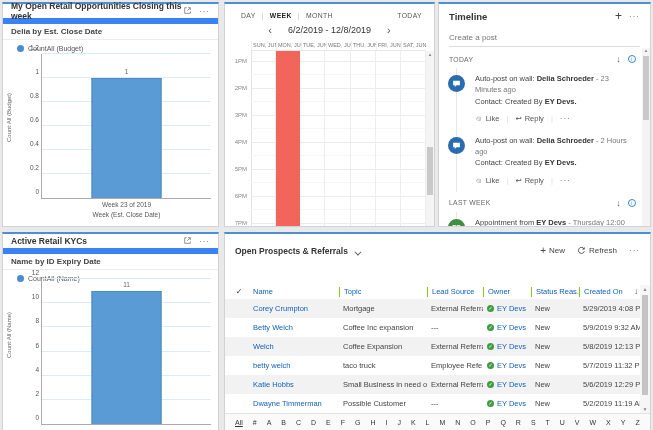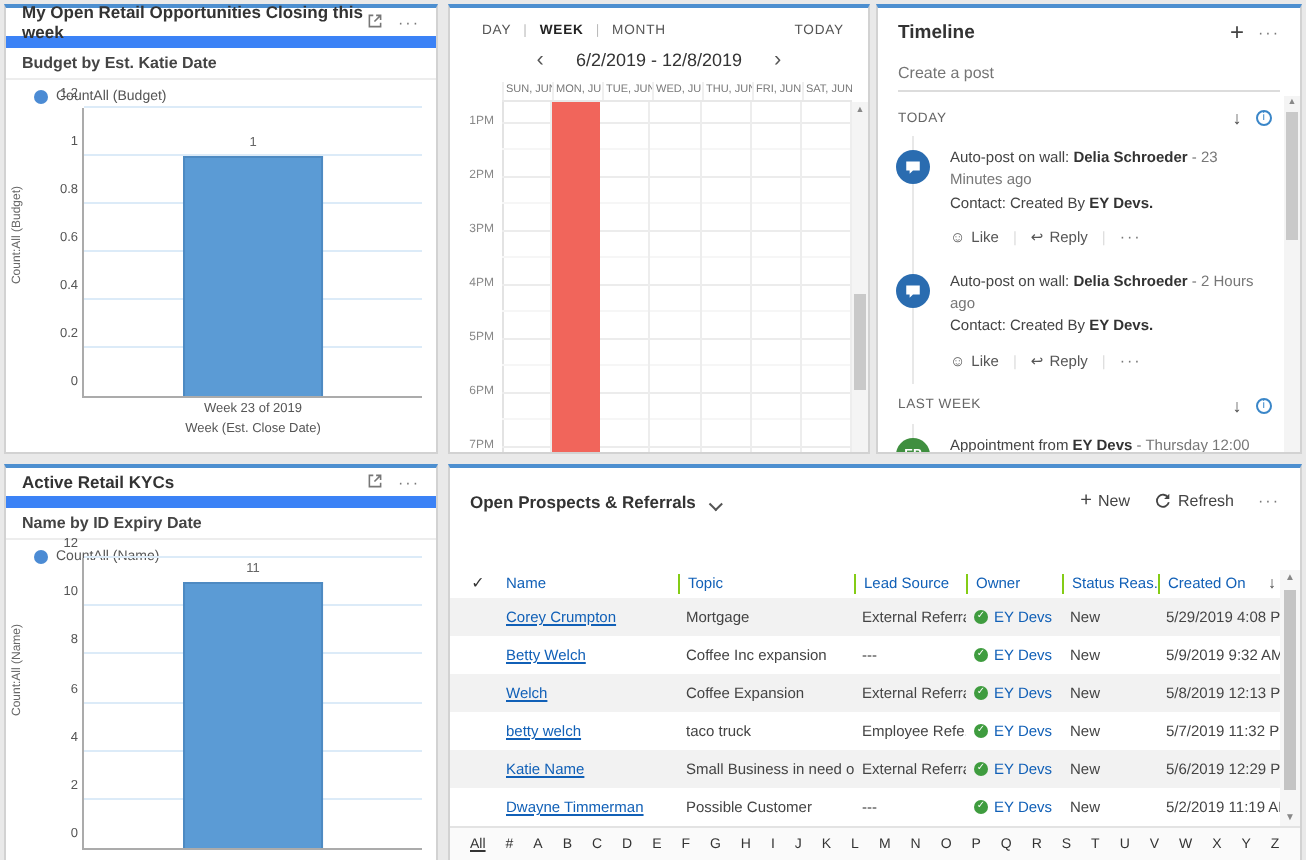--- a/index.html
+++ b/index.html
@@ -88,21 +88,21 @@
   .grid-wrap { position:absolute; top:51px; left:0; right:10px; bottom:17px; overflow:hidden; }
   .grid-header { display:flex; align-items:center; height:14px; font-size:7.5px; color:#1160b7; }
   .gh-cell { padding-left:4px; white-space:nowrap; overflow:hidden; border-left:1px solid #84cc16; height:10px; line-height:10px; }
   .gh-cell.first { border-left:none; }
   .c0{width:24px; text-align:center;} .c1{width:90px;} .c2{width:88px;} .c3{width:56px;} .c4{width:48px;} .c5{width:48px;} .c6{flex:1; display:flex; justify-content:space-between; padding-right:2px;}
   .check { color:#333; font-size:8px; }
   .sort { color:#444; font-size:8px; }
   .grid-row { display:flex; align-items:center; height:19px; font-size:7.5px; color:#444; cursor:pointer; }
   .grid-row.odd { background:#f2f2f2; }
   .cell { padding-left:4px; white-space:nowrap; overflow:hidden; }
-  .cell.name { color:#1160b7;text-decoration:underline; }
+  .cell.name { color:#1160b7; }
   .owner-wrap { display:flex; align-items:center; gap:3px; }
   .owner-dot { width:7px; height:7px; border-radius:50%; background:#3f9c3f; color:#fff; font-size:5px; line-height:7px; text-align:center; flex:0 0 auto; }
   .owner-name { color:#1160b7; }
   .tbl-scroll { position:absolute; right:0; top:51px; bottom:17px; width:10px; background:#f6f6f6; }
   .tbl-scroll .arr { position:absolute; left:0; width:10px; text-align:center; font-size:5px; color:#888; }
   .tbl-thumb { position:absolute; left:2px; width:6px; top:10px; height:100px; background:#c4c4c4; }
   .alpha-bar { position:absolute; left:0; right:0; bottom:0; height:17px; background:#fafafa; border-top:1px solid #e3e3e3; display:flex; align-items:center; justify-content:space-between; padding:0 10px; font-size:7px; color:#333; }
   .alpha { cursor:pointer; }
   .alpha.active { text-decoration:underline; }
 </style>
@@ -115,21 +115,21 @@
     <div class="chart-head">
       <span>My Open Retail Opportunities Closing this week</span>
       <span class="panel-icons">
         <span><svg width="9" height="9" viewBox="0 0 16 16">
               <path fill="none" stroke="#777" stroke-width="1.4" d="M6.5 3H3v10h10V9.5"></path>
               <path fill="none" stroke="#777" stroke-width="1.4" d="M9 3h4v4M13 3L7.5 8.5"></path>
             </svg></span>
         <span class="dots">···</span>
       </span>
     </div>
-    <div class="chart-sub">Budget by Est. Katie Date</div>
+    <div class="chart-sub">Delia by Est. Close Date</div>
     <div class="legend">
       <span class="legend-dot"></span>
       <span>CountAll (Budget)</span>
     </div>
     <div class="y-title">Count:All (Budget)</div>
     <div class="chart-area" id="opps-chart">
         <div class="yt" style="bottom: 0%; right: 100%; margin-right: 3px;">0</div>
         <div class="gl" style="bottom: 16.6667%;"></div>
         <div class="yt" style="bottom: 16.6667%; right: 100%; margin-right: 3px;">0.2</div>
         <div class="gl" style="bottom: 33.3333%;"></div>
@@ -400,21 +400,21 @@
             <span class="owner-wrap">
               <span class="owner-dot">✓</span>
               <span class="owner-name">EY Devs</span>
             </span>
           </span>
           <span class="cell c5">New</span>
           <span class="cell c6">5/7/2019 11:32 PM</span>
         </div>
         <div class="grid-row odd">
           <span class="cell c0"></span>
-          <span class="cell c1 name">Katie Name</span>
+          <span class="cell c1 name">Katie Hobbs</span>
           <span class="cell c2">Small Business in need of Loan</span>
           <span class="cell c3">External Referral</span>
           <span class="cell c4">
             <span class="owner-wrap">
               <span class="owner-dot">✓</span>
               <span class="owner-name">EY Devs</span>
             </span>
           </span>
           <span class="cell c5">New</span>
           <span class="cell c6">5/6/2019 12:29 PM</span>

